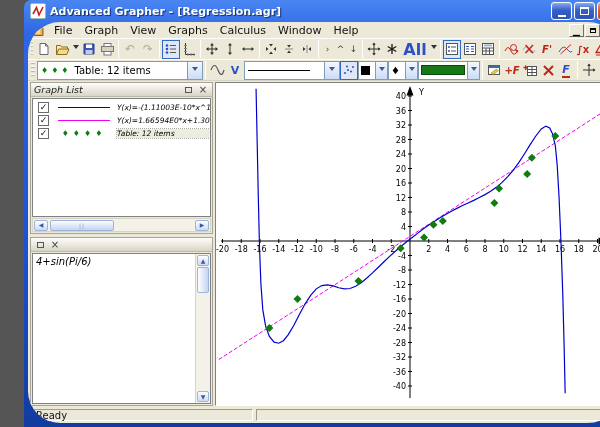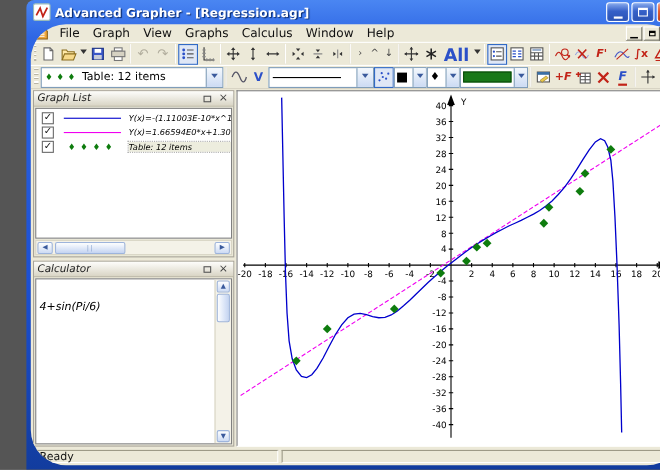--- a/index.html
+++ b/index.html
@@ -70,21 +70,21 @@
   .ln.blue{background:#0000CC;}
   .ln.magenta{background:#F000F0;}
   .ldiam{color:#0E7C0E;font-size:8px;letter-spacing:4px;}
   .llabel{overflow:hidden;white-space:nowrap;flex:1;}
   .llabel.sel{background:#EDEDDE;outline:1px dotted #aaa;}
   .hscroll{height:14px;flex:none;margin:1px;background:#F4F2E8;border:1px solid #D8D4C4;display:flex;align-items:center;padding:0 1px;}
   .sbtn{width:14px;height:11px;background:linear-gradient(#FDFEFF,#CDDBF4);border:1px solid #9DB4DC;border-radius:2px;color:#3A5A9C;font-size:6px;line-height:6px;display:flex;align-items:center;justify-content:center;flex:none;}
   .hthumb{width:64px;height:11px;margin-left:2px;background:linear-gradient(#FDFEFF,#C4D4F2);border:1px solid #9DB4DC;border-radius:2px;display:flex;align-items:center;justify-content:center;color:#8AA4CE;font-size:6px;letter-spacing:1px;}
   .hscroll .right{margin-left:auto;}
   .calcbody{flex:1;margin:1px;background:#fff;border:1px solid #808080;display:flex;overflow:hidden;}
-  .calctext{flex:1;padding:19px 3px;font-size:10px;line-height:13px;color:#000;}
+  .calctext{flex:1;padding:1px 3px;font-size:10px;line-height:13px;color:#000;}
   .vscroll{width:15px;flex:none;background:#F4F2E8;border-left:1px solid #D8D4C4;display:flex;flex-direction:column;align-items:center;justify-content:space-between;padding:1px;}
   .vthumb{width:12px;height:26px;background:linear-gradient(90deg,#FDFEFF,#C4D4F2);border:1px solid #9DB4DC;border-radius:2px;margin-top:1px;}
   .vsp{flex:1;}
   .plotpane{flex:1;background:#fff;border:1px solid #808080;border-bottom-color:#fff;border-right-color:#fff;overflow:hidden;}
   svg.plot{display:block;font-family:"DejaVu Sans",sans-serif;}
   
   .statusbar{height:16px;flex:none;display:flex;gap:3px;padding:2px 3px 1px;}
   .scell{border:1px solid;border-color:#9D9A87 #FFFFFF #FFFFFF #9D9A87;height:12px;font-size:10px;line-height:11px;padding:0 4px;color:#111;}
   .scell.c1{width:222px;flex:none;}
   .scell.c2{flex:1;}
@@ -459,21 +459,20 @@
           </div>
           <div class="hscroll">
             <span class="sbtn">◀</span>
             <span class="hthumb">||</span>
             <span class="sbtn right">▶</span>
           </div>
         </div>
 
         <div class="panel calc">
           <div class="pcaption">
-            <span class="pcap-title">Calculator</span>
             <span class="pbtn">
                 <span class="fbox"></span>
               </span>
             <span class="pbtn">
                 <span>×</span>
               </span>
           </div>
           <div class="calcbody">
             <div class="calctext">
               <div>4+sin(Pi/6)</div>

